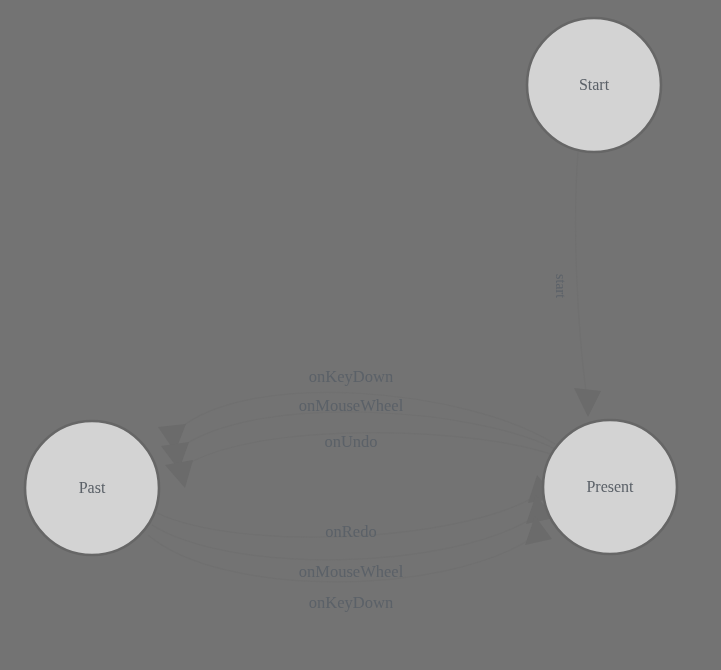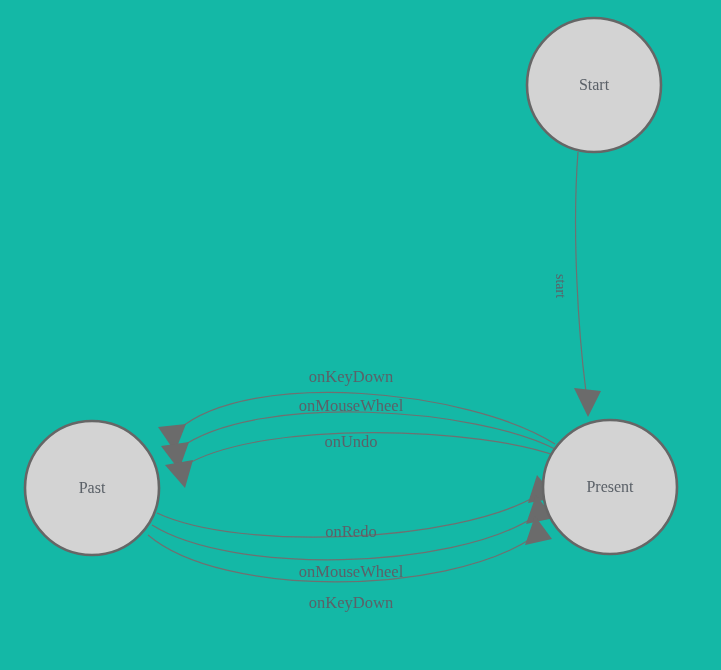--- a/index.html
+++ b/index.html
@@ -10,21 +10,21 @@
   body {
     width: 721px;
     height: 670px;
     font-family: "Liberation Serif", "DejaVu Serif", serif;
     overflow: hidden;
   }
   #diagram-root {
     position: relative;
     width: 721px;
     height: 670px;
-    background: #14b8a6;
+    background: #737373;
   }
   svg#graph {
     position: absolute;
     left: 0;
     top: 0;
     width: 721px;
     height: 670px;
     display: block;
   }
   .node-circle {

